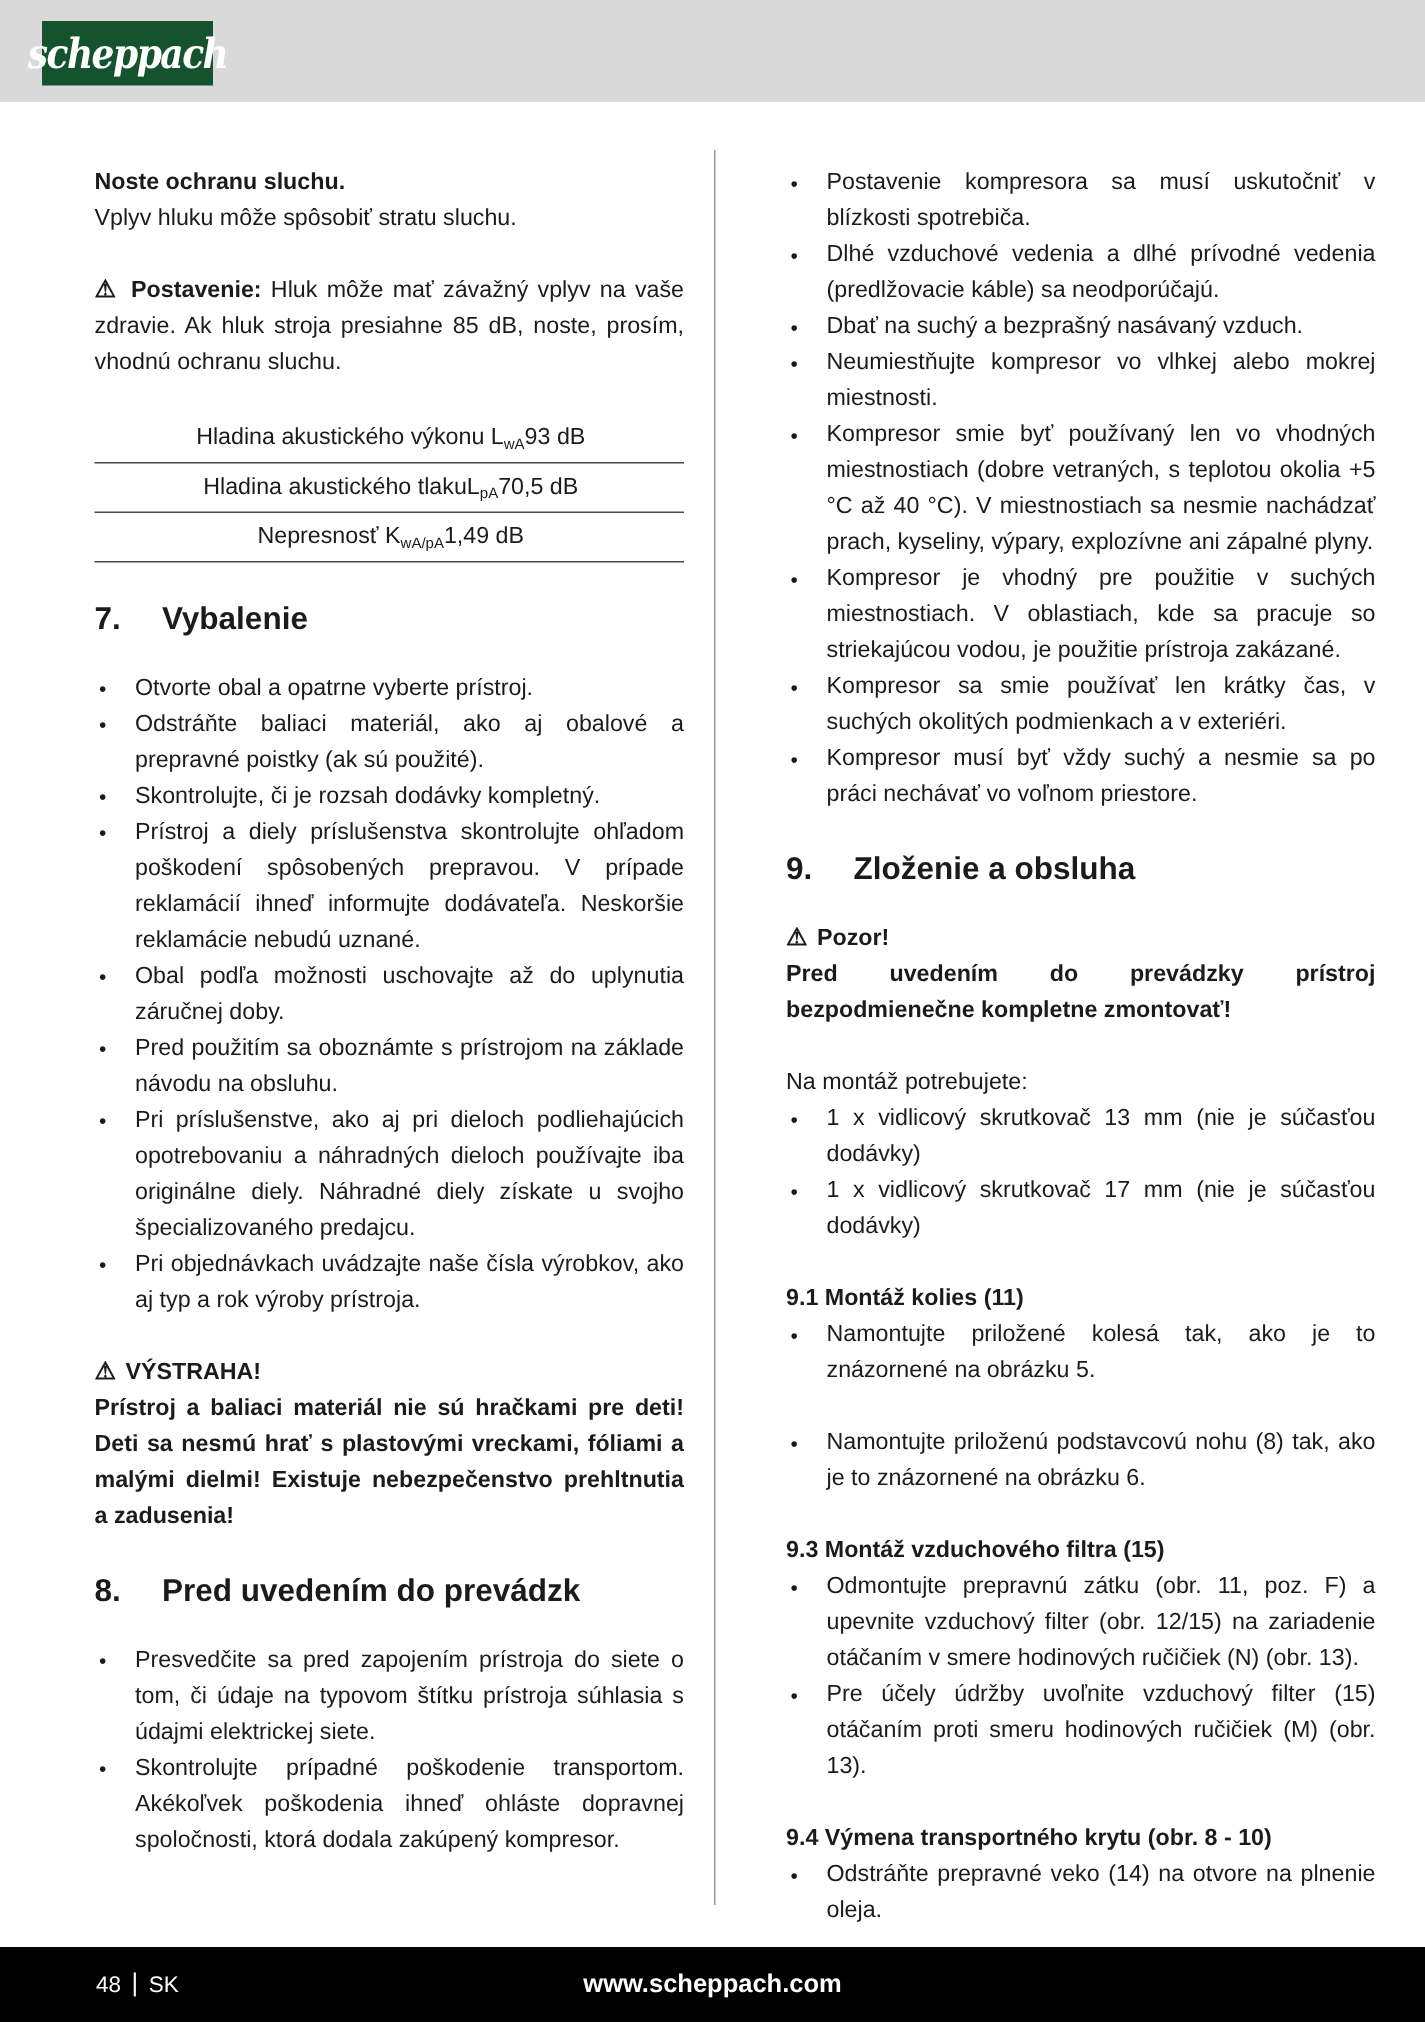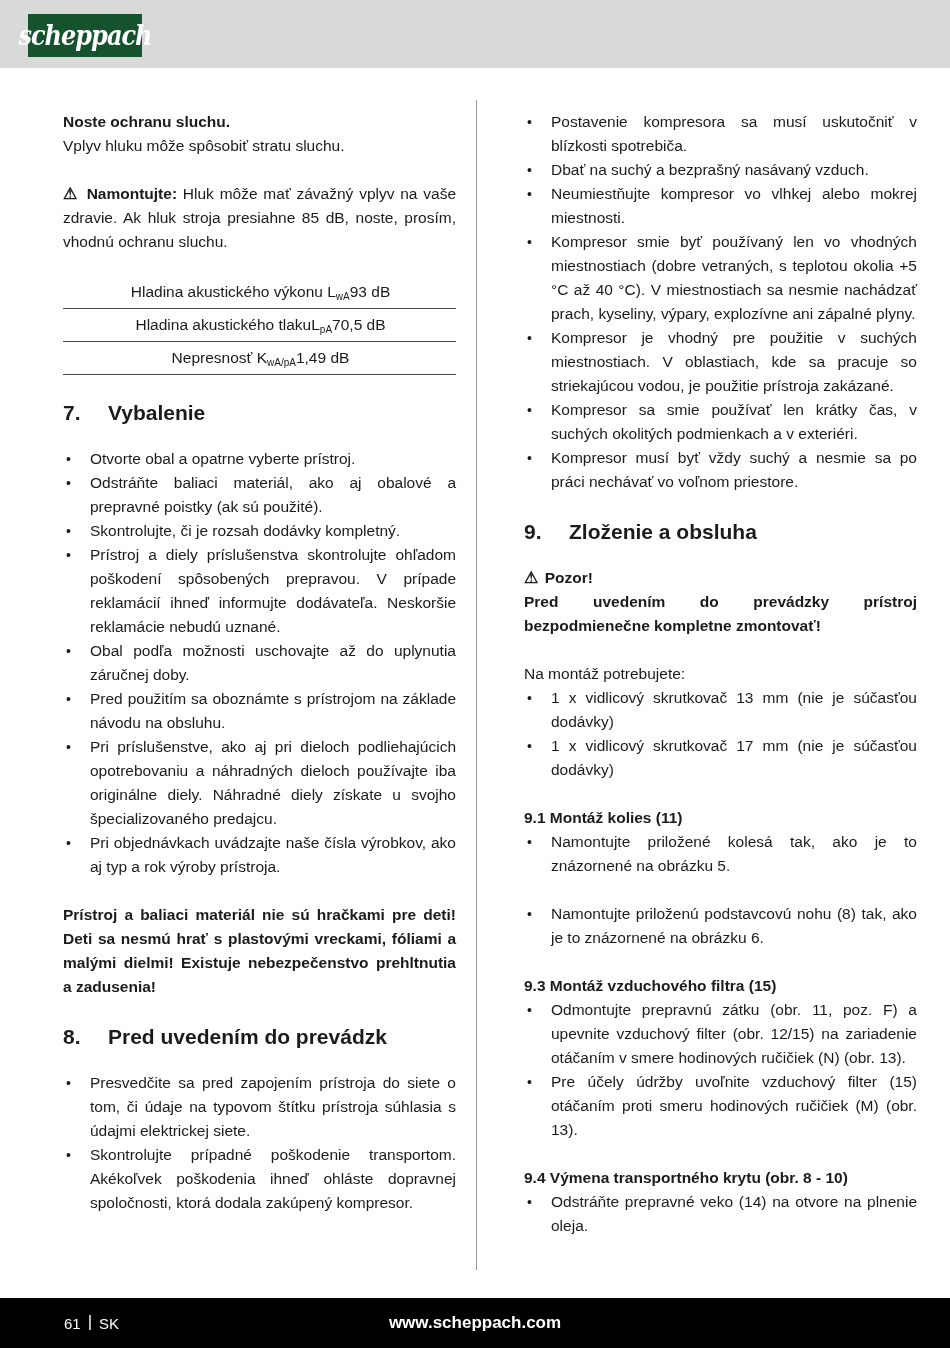--- a/index.html
+++ b/index.html
@@ -51,21 +51,21 @@
   <div class="header-band">
     <div class="logo-box">
       <span class="logo-text">scheppach</span>
     </div>
   </div>
 
   <div class="col col-left" id="col-left">
       <p class="para"><span class="b">Noste ochranu sluchu.</span></p>
       <p class="para"><span>Vplyv hluku môže spôsobiť stratu sluchu.</span></p>
       <div class="spacer" style="height: 24px;"></div>
-      <p class="para justify"><span class="warn-icon">⚠</span><span class="b"> Namontujte:</span><span> Hluk môže mať závažný vplyv na vaše zdravie. Ak hluk stroja presiahne 85 dB, noste, prosím, vhodnú ochranu sluchu.</span></p>
+      <p class="para justify"><span class="warn-icon">⚠</span><span class="b"> Postavenie:</span><span> Hluk môže mať závažný vplyv na vaše zdravie. Ak hluk stroja presiahne 85 dB, noste, prosím, vhodnú ochranu sluchu.</span></p>
       <div class="spacer" style="height: 20px;"></div>
       <div class="ntable">
         <div class="nrow">
           <span class="nlabel">Hladina akustického výkonu L<span class="nsub">wA</span></span>
           <span class="nval">93 dB</span>
         </div>
         <div class="nrow">
           <span class="nlabel">Hladina akustického tlakuL<span class="nsub">pA</span></span>
           <span class="nval">70,5 dB</span>
         </div>
@@ -82,34 +82,36 @@
         <li>Otvorte obal a opatrne vyberte prístroj.</li>
         <li>Odstráňte baliaci materiál, ako aj obalové a prepravné poistky (ak sú použité).</li>
         <li>Skontrolujte, či je rozsah dodávky kompletný.</li>
         <li>Prístroj a diely príslušenstva skontrolujte ohľadom poškodení spôsobených prepravou. V prípade reklamácií ihneď informujte dodávateľa. Neskoršie reklamácie nebudú uznané.</li>
         <li>Obal podľa možnosti uschovajte až do uplynutia záručnej doby.</li>
         <li>Pred použitím sa oboznámte s prístrojom na základe návodu na obsluhu.</li>
         <li>Pri príslušenstve, ako aj pri dieloch podliehajúcich opotrebovaniu a náhradných dieloch používajte iba originálne diely. Náhradné diely získate u svojho špecializovaného predajcu.</li>
         <li>Pri objednávkach uvádzajte naše čísla výrobkov, ako aj typ a rok výroby prístroja.</li>
       </ul>
       <div class="spacer" style="height: 24px;"></div>
+      <p class="para"><span class="warn-icon">⚠</span><span class="b"> VÝSTRAHA!</span></p>
       <p class="para justify"><span class="b">Prístroj a baliaci materiál nie sú hračkami pre deti! Deti sa nesmú hrať s plastovými vreckami, fóliami a malými dielmi! Existuje nebezpečenstvo prehltnutia a zadusenia!</span></p>
       <div class="h2">
         <span class="h2num">8.</span>
         <span>Pred uvedením do prevádzk</span>
       </div>
       <ul class="bullets">
         <li>Presvedčite sa pred zapojením prístroja do siete o tom, či údaje na typovom štítku prístroja súhlasia s údajmi elektrickej siete.</li>
         <li>Skontrolujte prípadné poškodenie transportom. Akékoľvek poškodenia ihneď ohláste dopravnej spoločnosti, ktorá dodala zakúpený kompresor.</li>
       </ul>
     </div>
   <div class="col-divider"></div>
   <div class="col col-right" id="col-right">
       <ul class="bullets">
         <li>Postavenie kompresora sa musí uskutočniť v blízkosti spotrebiča.</li>
+        <li>Dlhé vzduchové vedenia a dlhé prívodné vedenia (predlžovacie káble) sa neodporúčajú.</li>
         <li>Dbať na suchý a bezprašný nasávaný vzduch.</li>
         <li>Neumiestňujte kompresor vo vlhkej alebo mokrej miestnosti.</li>
         <li>Kompresor smie byť používaný len vo vhodných miestnostiach (dobre vetraných, s teplotou okolia +5 °C až 40 °C). V miestnostiach sa nesmie nachádzať prach, kyseliny, výpary, explozívne ani zápalné plyny.</li>
         <li>Kompresor je vhodný pre použitie v suchých miestnostiach. V oblastiach, kde sa pracuje so striekajúcou vodou, je použitie prístroja zakázané.</li>
         <li>Kompresor sa smie používať len krátky čas, v suchých okolitých podmienkach a v exteriéri.</li>
         <li>Kompresor musí byť vždy suchý a nesmie sa po práci nechávať vo voľnom priestore.</li>
       </ul>
       <div class="h2">
         <span class="h2num">9.</span>
         <span>Zloženie a obsluha</span>
@@ -139,19 +141,19 @@
       </ul>
       <div class="spacer" style="height: 24px;"></div>
       <div class="h3">9.4 Výmena transportného krytu (obr. 8 - 10)</div>
       <ul class="bullets">
         <li>Odstráňte prepravné veko (14) na otvore na plnenie oleja.</li>
       </ul>
     </div>
 
   <div class="footer-bar">
     <div class="footer-left">
-      <span>61</span>
+      <span>48</span>
       <span class="footer-sep">|</span>
       <span>SK</span>
     </div>
     <div class="footer-site">www.scheppach.com</div>
   </div>
 </div>
 
 </body></html>

